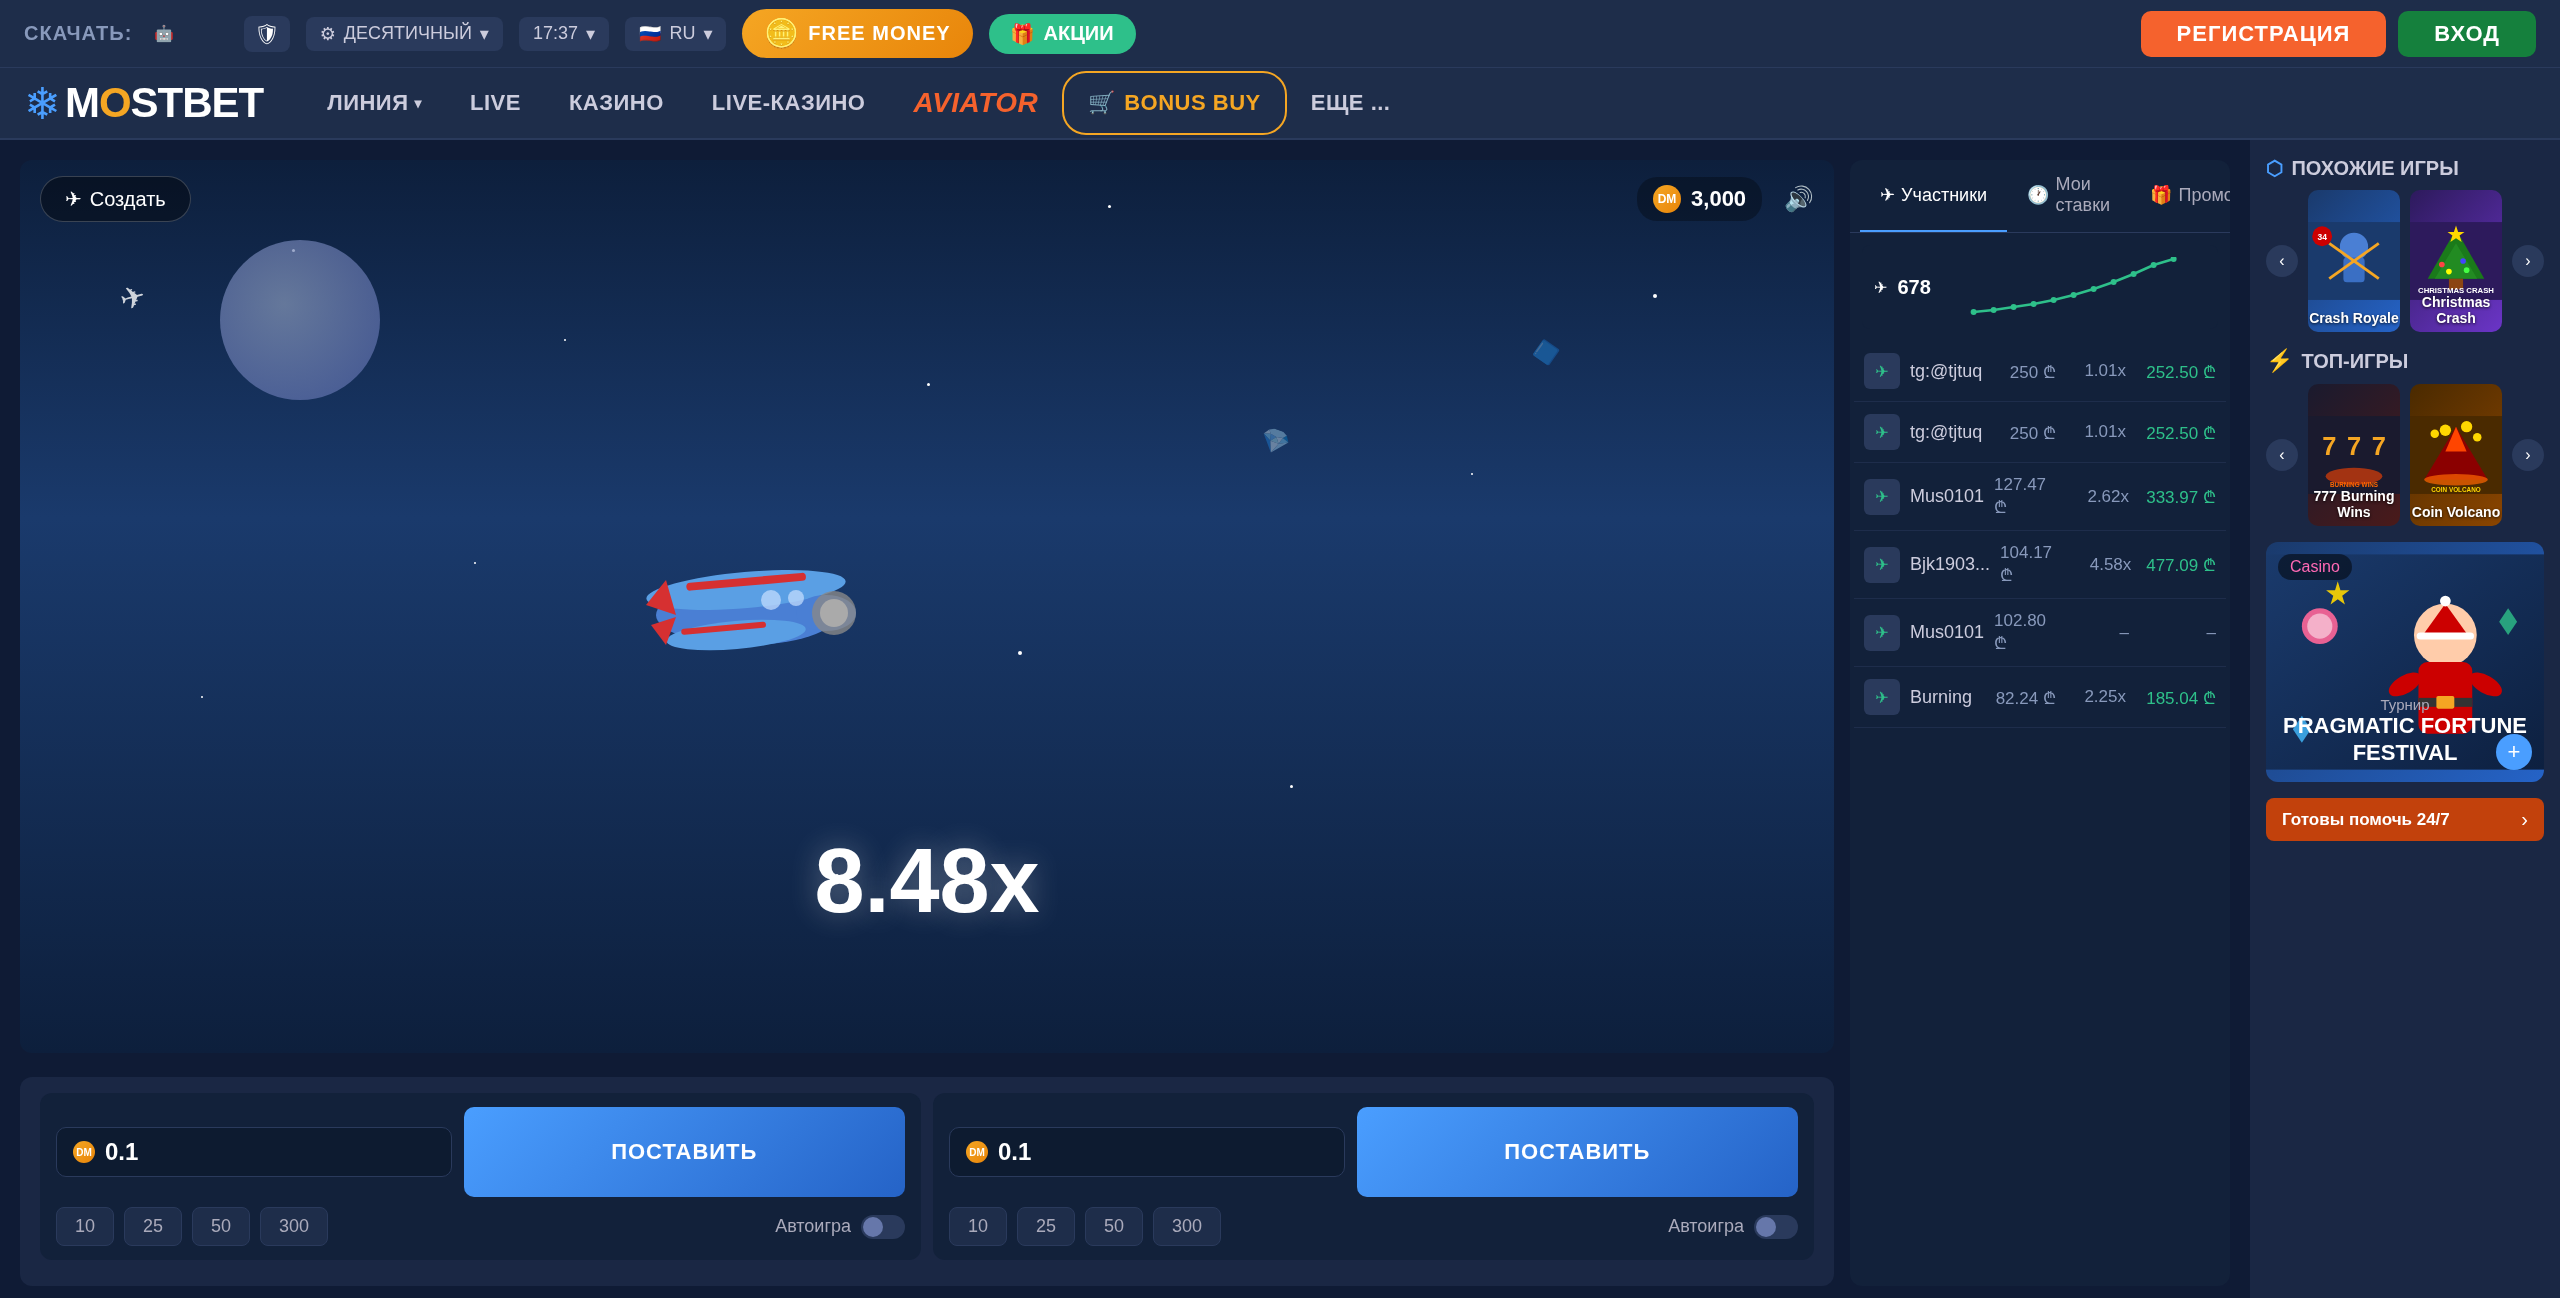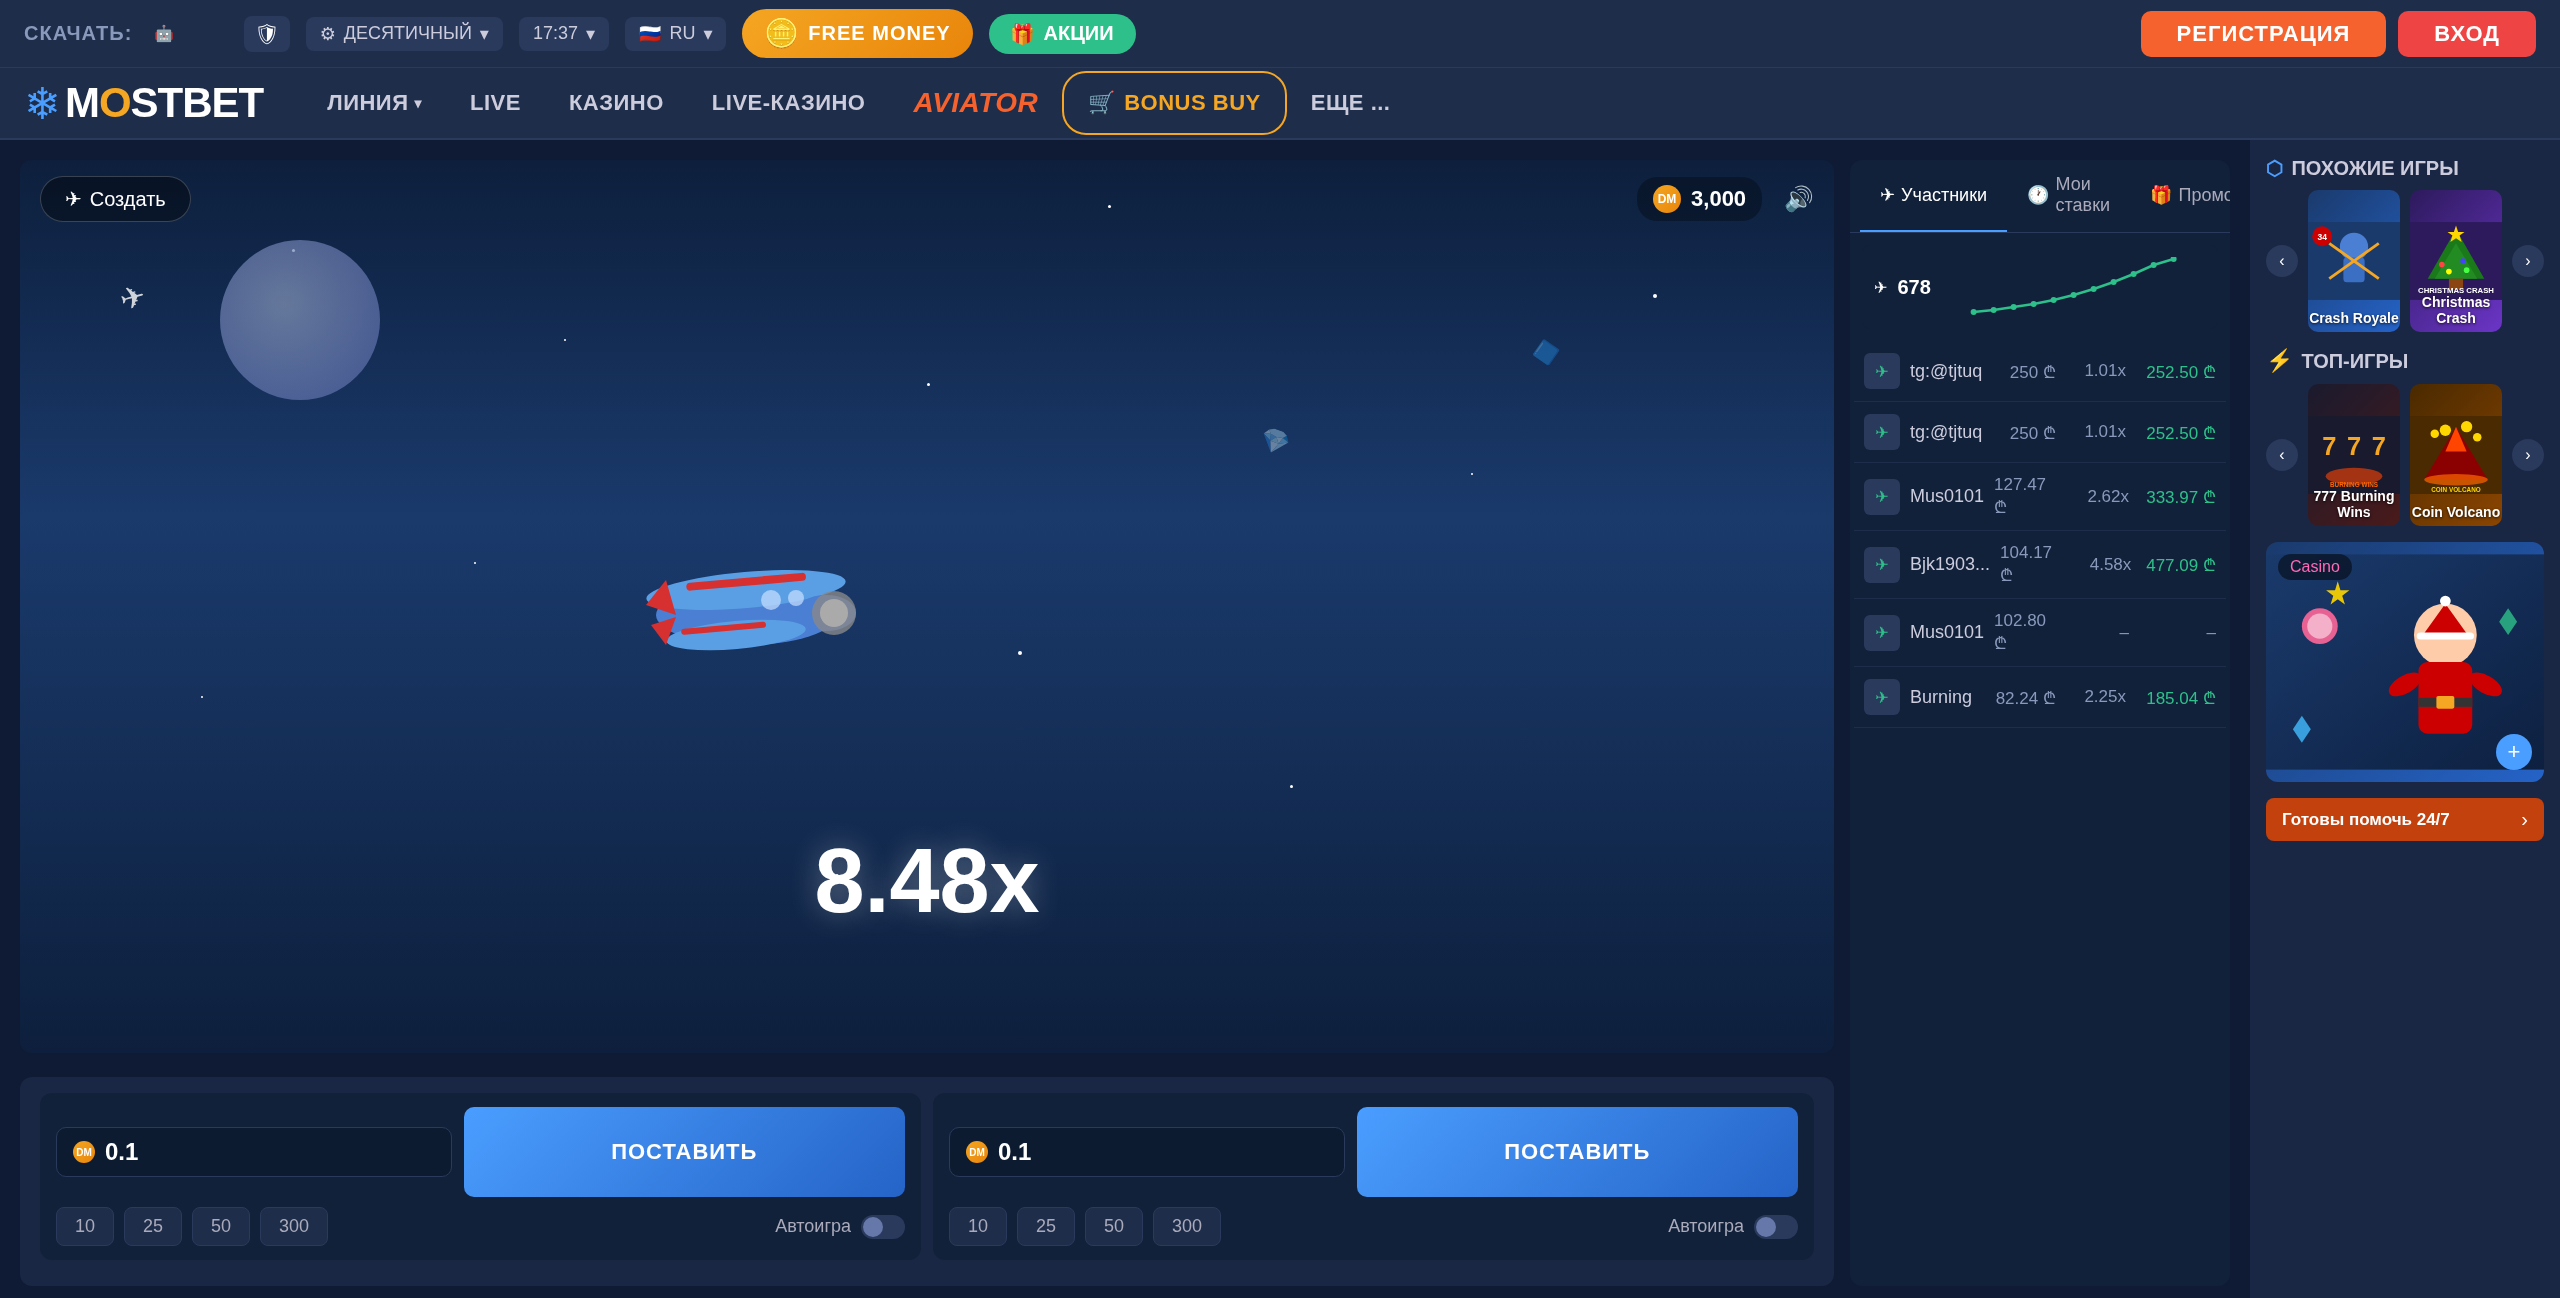--- a/index.html
+++ b/index.html
@@ -70,21 +70,21 @@
     }
     .top-bar-right { display: flex; gap: 12px; }
     .register-btn {
       background: #f5622d;
       border: none; border-radius: 10px;
       padding: 10px 36px;
       font-size: 22px; font-weight: 700; color: #fff;
       cursor: pointer; text-transform: uppercase; letter-spacing: 1px;
     }
     .login-btn {
-      background: #ef4444;
+      background: #15803d;
       border: none; border-radius: 10px;
       padding: 10px 36px;
       font-size: 22px; font-weight: 700; color: #fff;
       cursor: pointer; text-transform: uppercase; letter-spacing: 1px;
     }
 
     
     .nav-bar {
       background: #1e2d4a;
       display: flex;
@@ -923,20 +923,24 @@
         <circle cx="60" cy="80" r="14" fill="#fff" opacity="0.5"></circle>
 
         <polygon points="80,30 83,40 93,40 85,46 88,56 80,50 72,56 75,46 67,40 77,40" fill="#ffd700" opacity="0.9"></polygon>
 
         <polygon points="270,60 260,75 270,90 280,75" fill="#2ec08a" opacity="0.8"></polygon>
         <polygon points="40,180 30,195 40,210 50,195" fill="#44bbff" opacity="0.8"></polygon>
       </svg>
       <div class="promo-casino-badge">
         <span>Casino</span>
       </div>
+      <div class="promo-content">
+        <div class="promo-tournament">Турнир</div>
+        <div class="promo-title">PRAGMATIC FORTUNE FESTIVAL</div>
+      </div>
       <div class="promo-plus-btn">
         <span>+</span>
       </div>
     </div>
 
     <div class="help-bar">
       <span class="help-text">Готовы помочь 24/7</span>
       <span class="help-arrow">›</span>
     </div>
 

